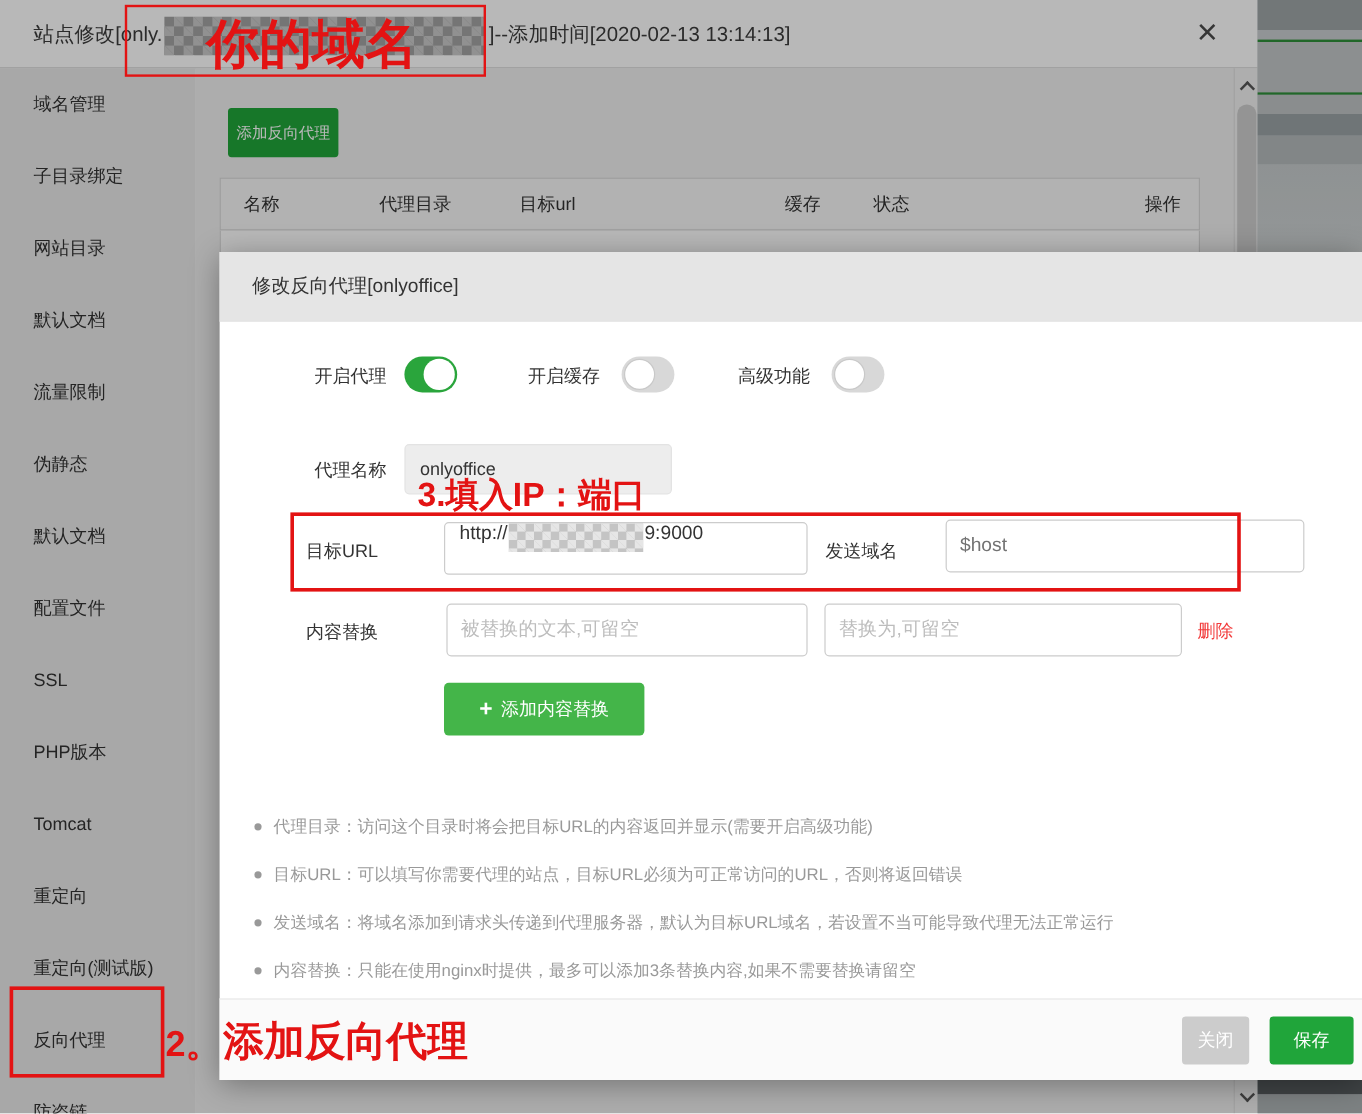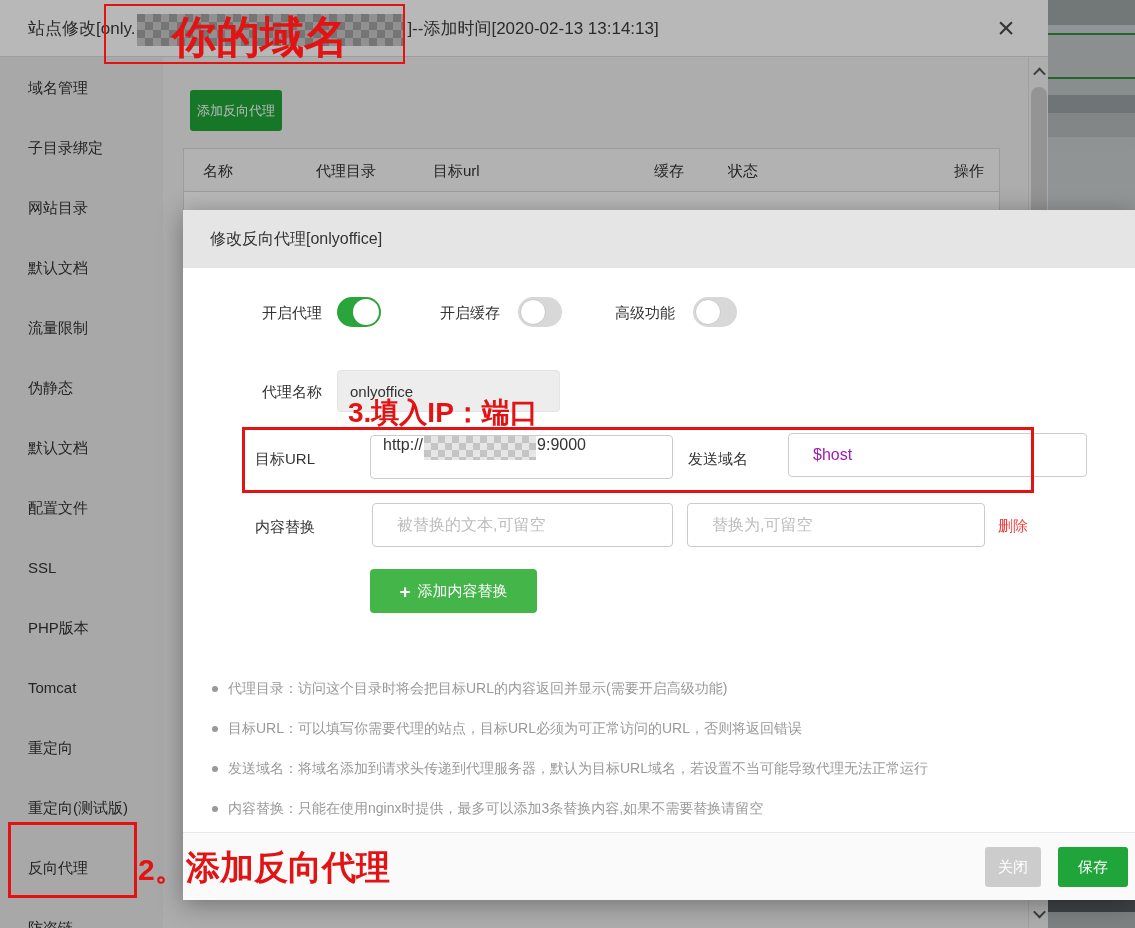--- a/index.html
+++ b/index.html
@@ -51,21 +51,21 @@
   .m-title{position:absolute;left:27px;top:0;height:58px;line-height:58px;font-size:16px;color:#333}
   .flabel{position:absolute;font-size:15px;color:#333;white-space:nowrap}
 
   .toggle{position:absolute;width:44px;height:30px;border-radius:15px;cursor:pointer}
   .toggle.on{background:#2aa53c}
   .toggle.off{background:#d8d8d8}
   .knob{position:absolute;top:2px;width:26px;height:26px;border-radius:50%;background:#fff}
   .toggle.on .knob{right:2px}
   .toggle.off .knob{left:2px;border:1px solid #c9c9c9}
 
-  .txt-input{position:absolute;height:44px;border:1px solid #ccc;border-radius:4px;background:#fff;font-size:16px;color:#a21caf;padding:0 24px;font-family:"Liberation Sans","DejaVu Sans",sans-serif}
+  .txt-input{position:absolute;height:44px;border:1px solid #ccc;border-radius:4px;background:#fff;font-size:16px;color:#737373;padding:0 11px;font-family:"Liberation Sans","DejaVu Sans",sans-serif}
   .txt-input::placeholder{color:#bdbdbd}
   .fake-input{position:absolute;height:44px;border:1px solid #ccc;border-radius:4px;background:#fff;font-size:16px;color:#333;padding:0 12px;display:flex;align-items:flex-start;white-space:nowrap;overflow:hidden}
   .disabled-input{position:absolute;height:42px;border:1px solid #e3e3e3;border-radius:4px;background:#ededed;font-size:15px;color:#333;padding:0 12px;display:flex;align-items:center}
   .url-mosaic{width:112px;height:24px;margin:0 1px;
     background-image:
       linear-gradient(45deg,#e6e6e6 25%,transparent 25%,transparent 75%,#e6e6e6 75%),
       linear-gradient(45deg,#e6e6e6 25%,#c4c4c4 25%,#c4c4c4 75%,#e6e6e6 75%);
     background-position:0 0,7px 7px;background-size:14px 14px}
   .del-link{position:absolute;font-size:15px;color:#f23c3c;cursor:pointer}
 

